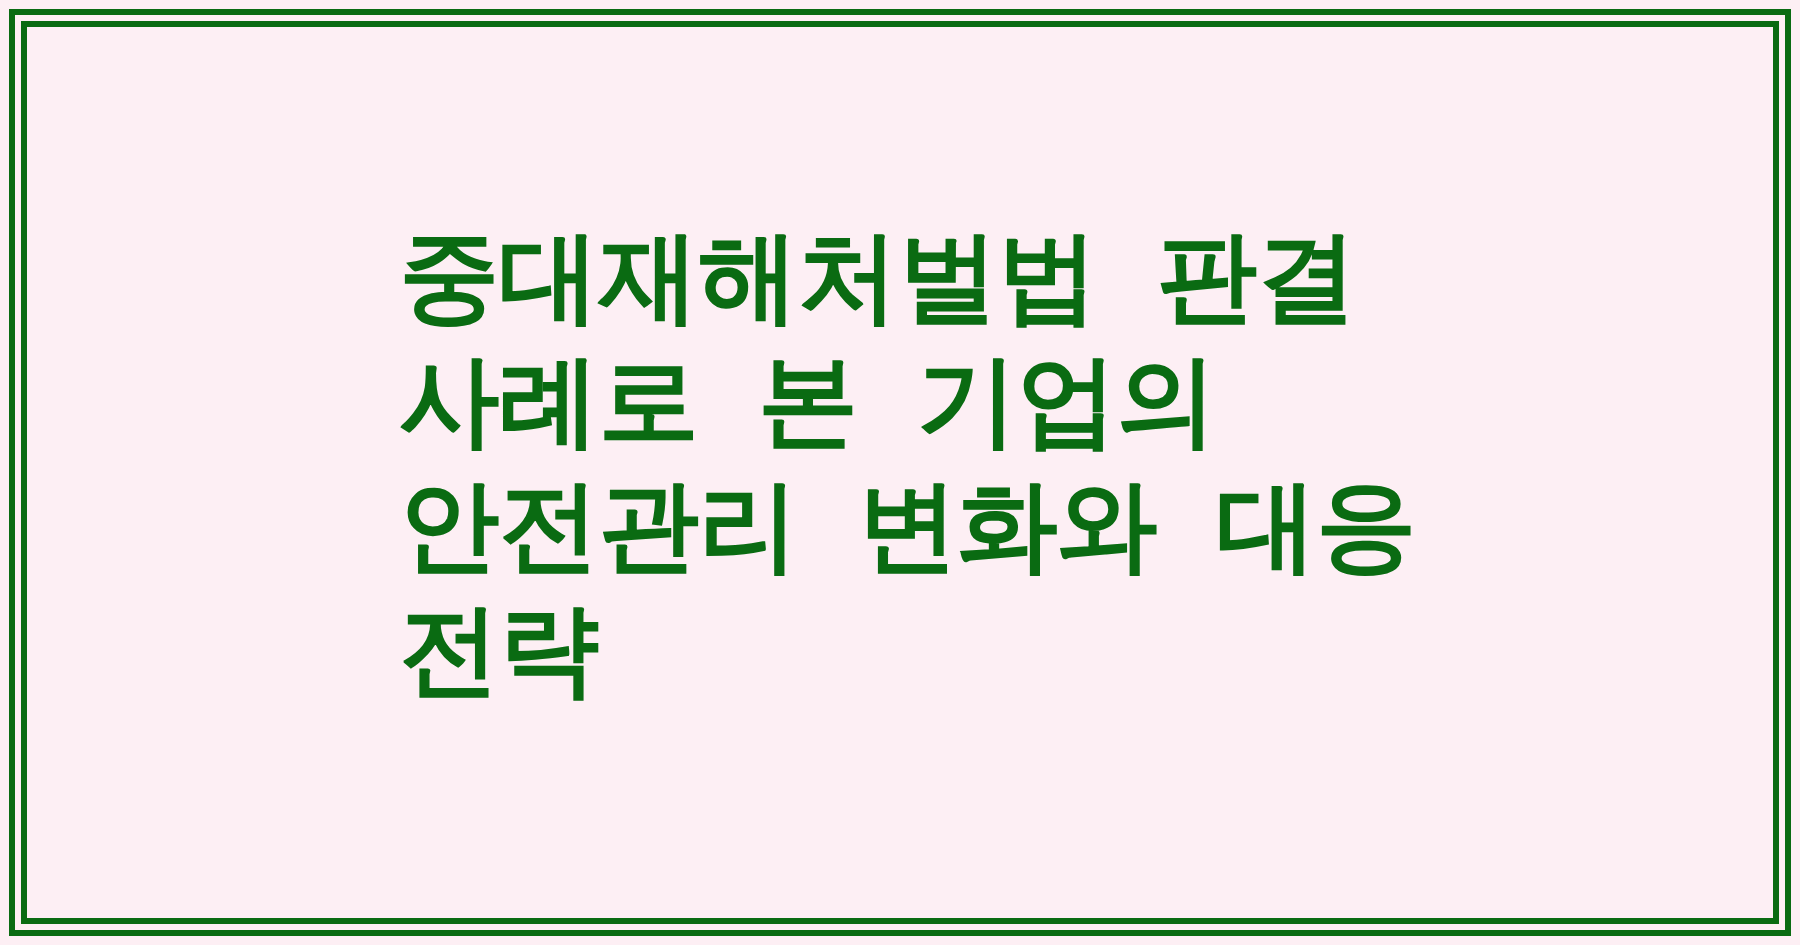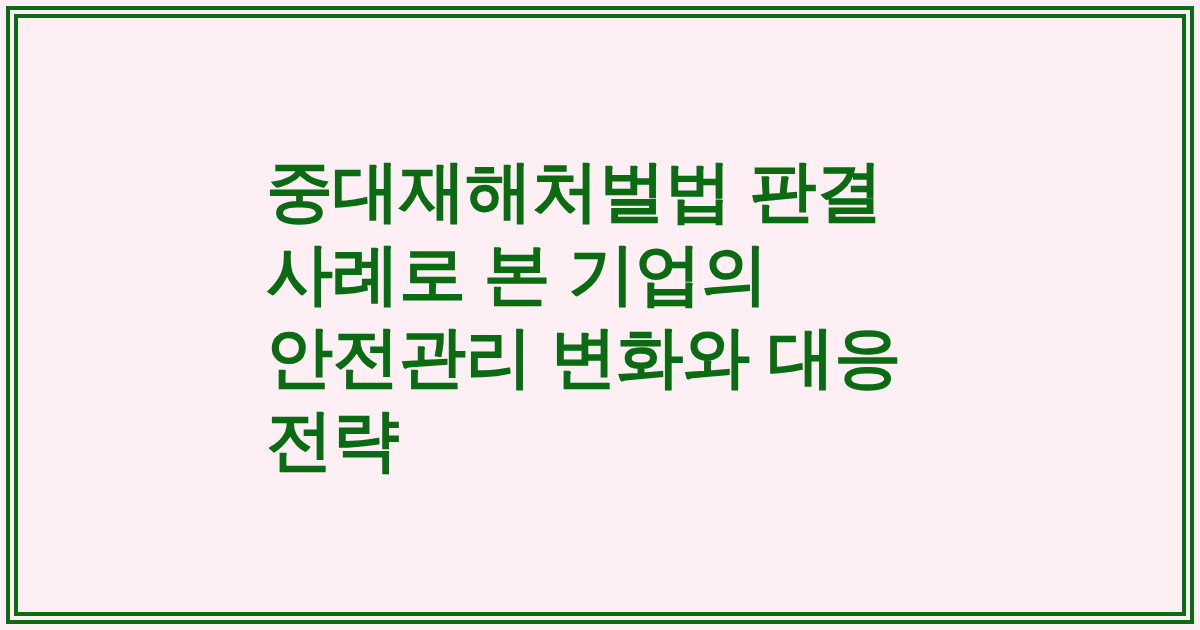--- a/index.html
+++ b/index.html
@@ -51,21 +51,21 @@
   .title-block {
     box-sizing: border-box;
     padding-left: 248px;
     padding-right: 28px;
     width: 100%;
   }
 
   .poster-title {
     margin: 0;
     color: #0a6b12;
-    font-family: Liberation Sans, sans-serif;
+    font-family: Liberation Mono, monospace;
     font-size: 67px;
     font-weight: 700;
     line-height: 83px;
     letter-spacing: -0.5px;
     text-align: left;
     max-width: 690px;
     word-break: keep-all;
     overflow-wrap: break-word;
     white-space: normal;
   }

